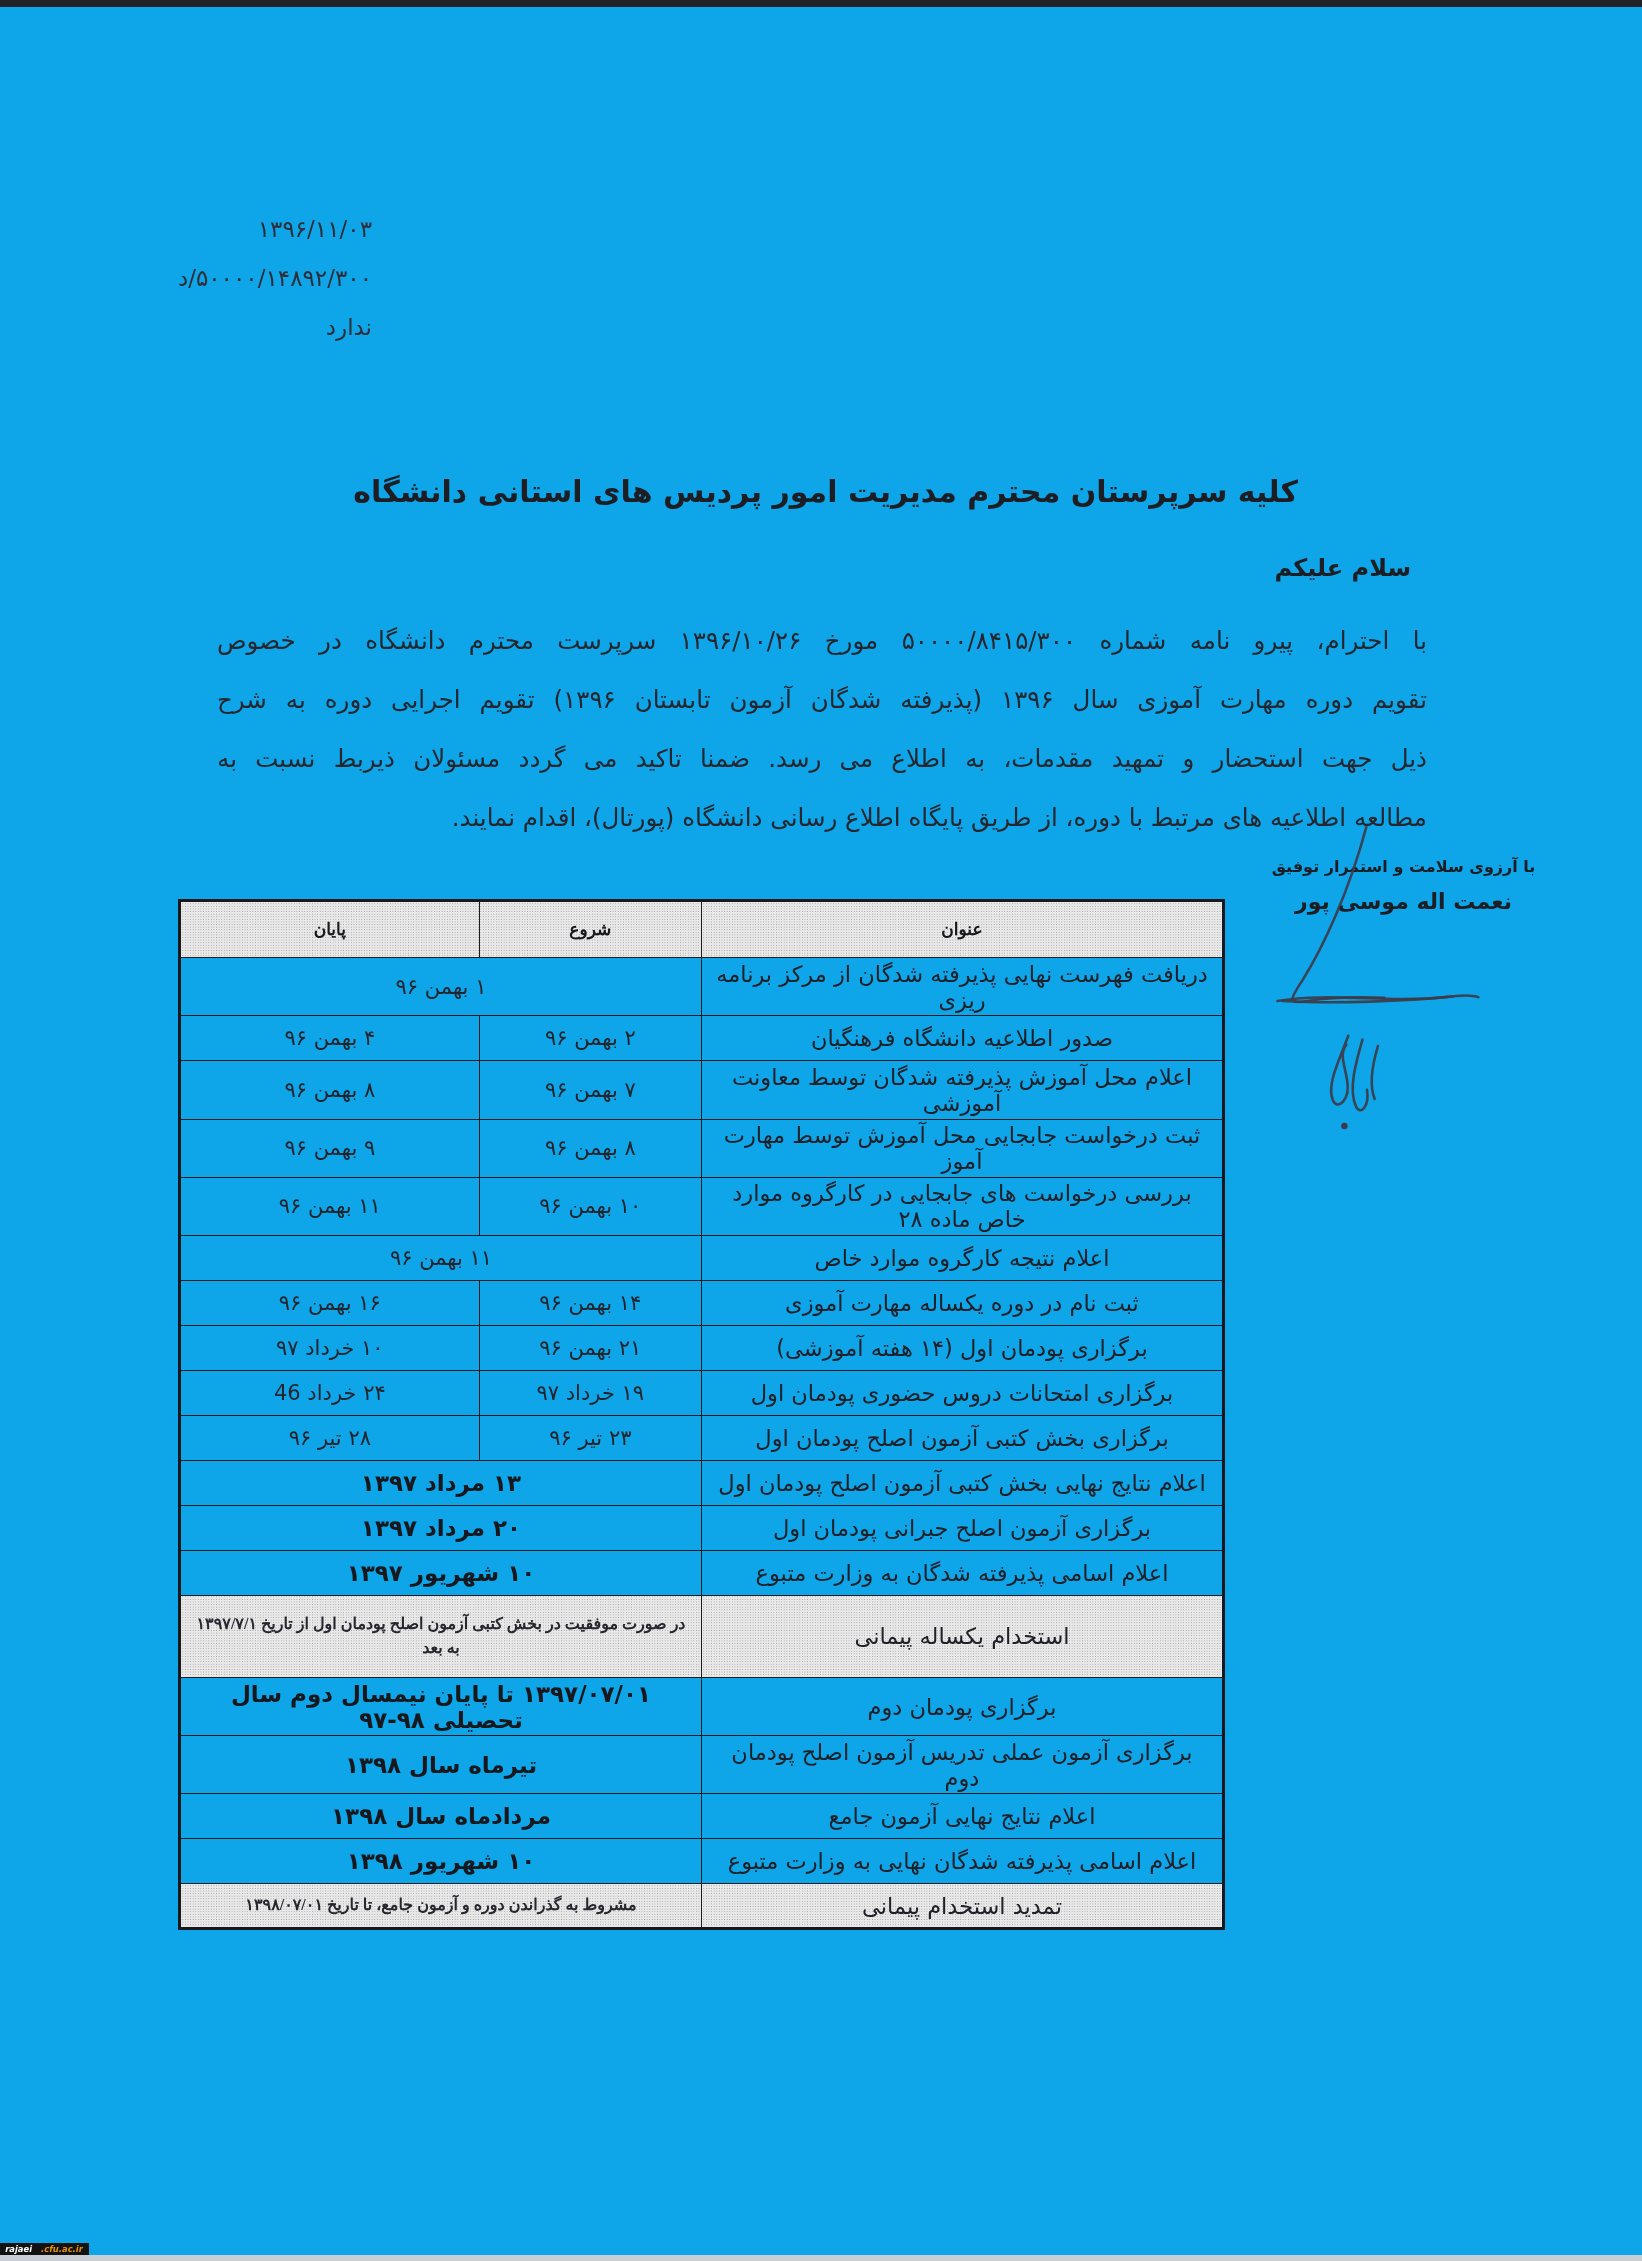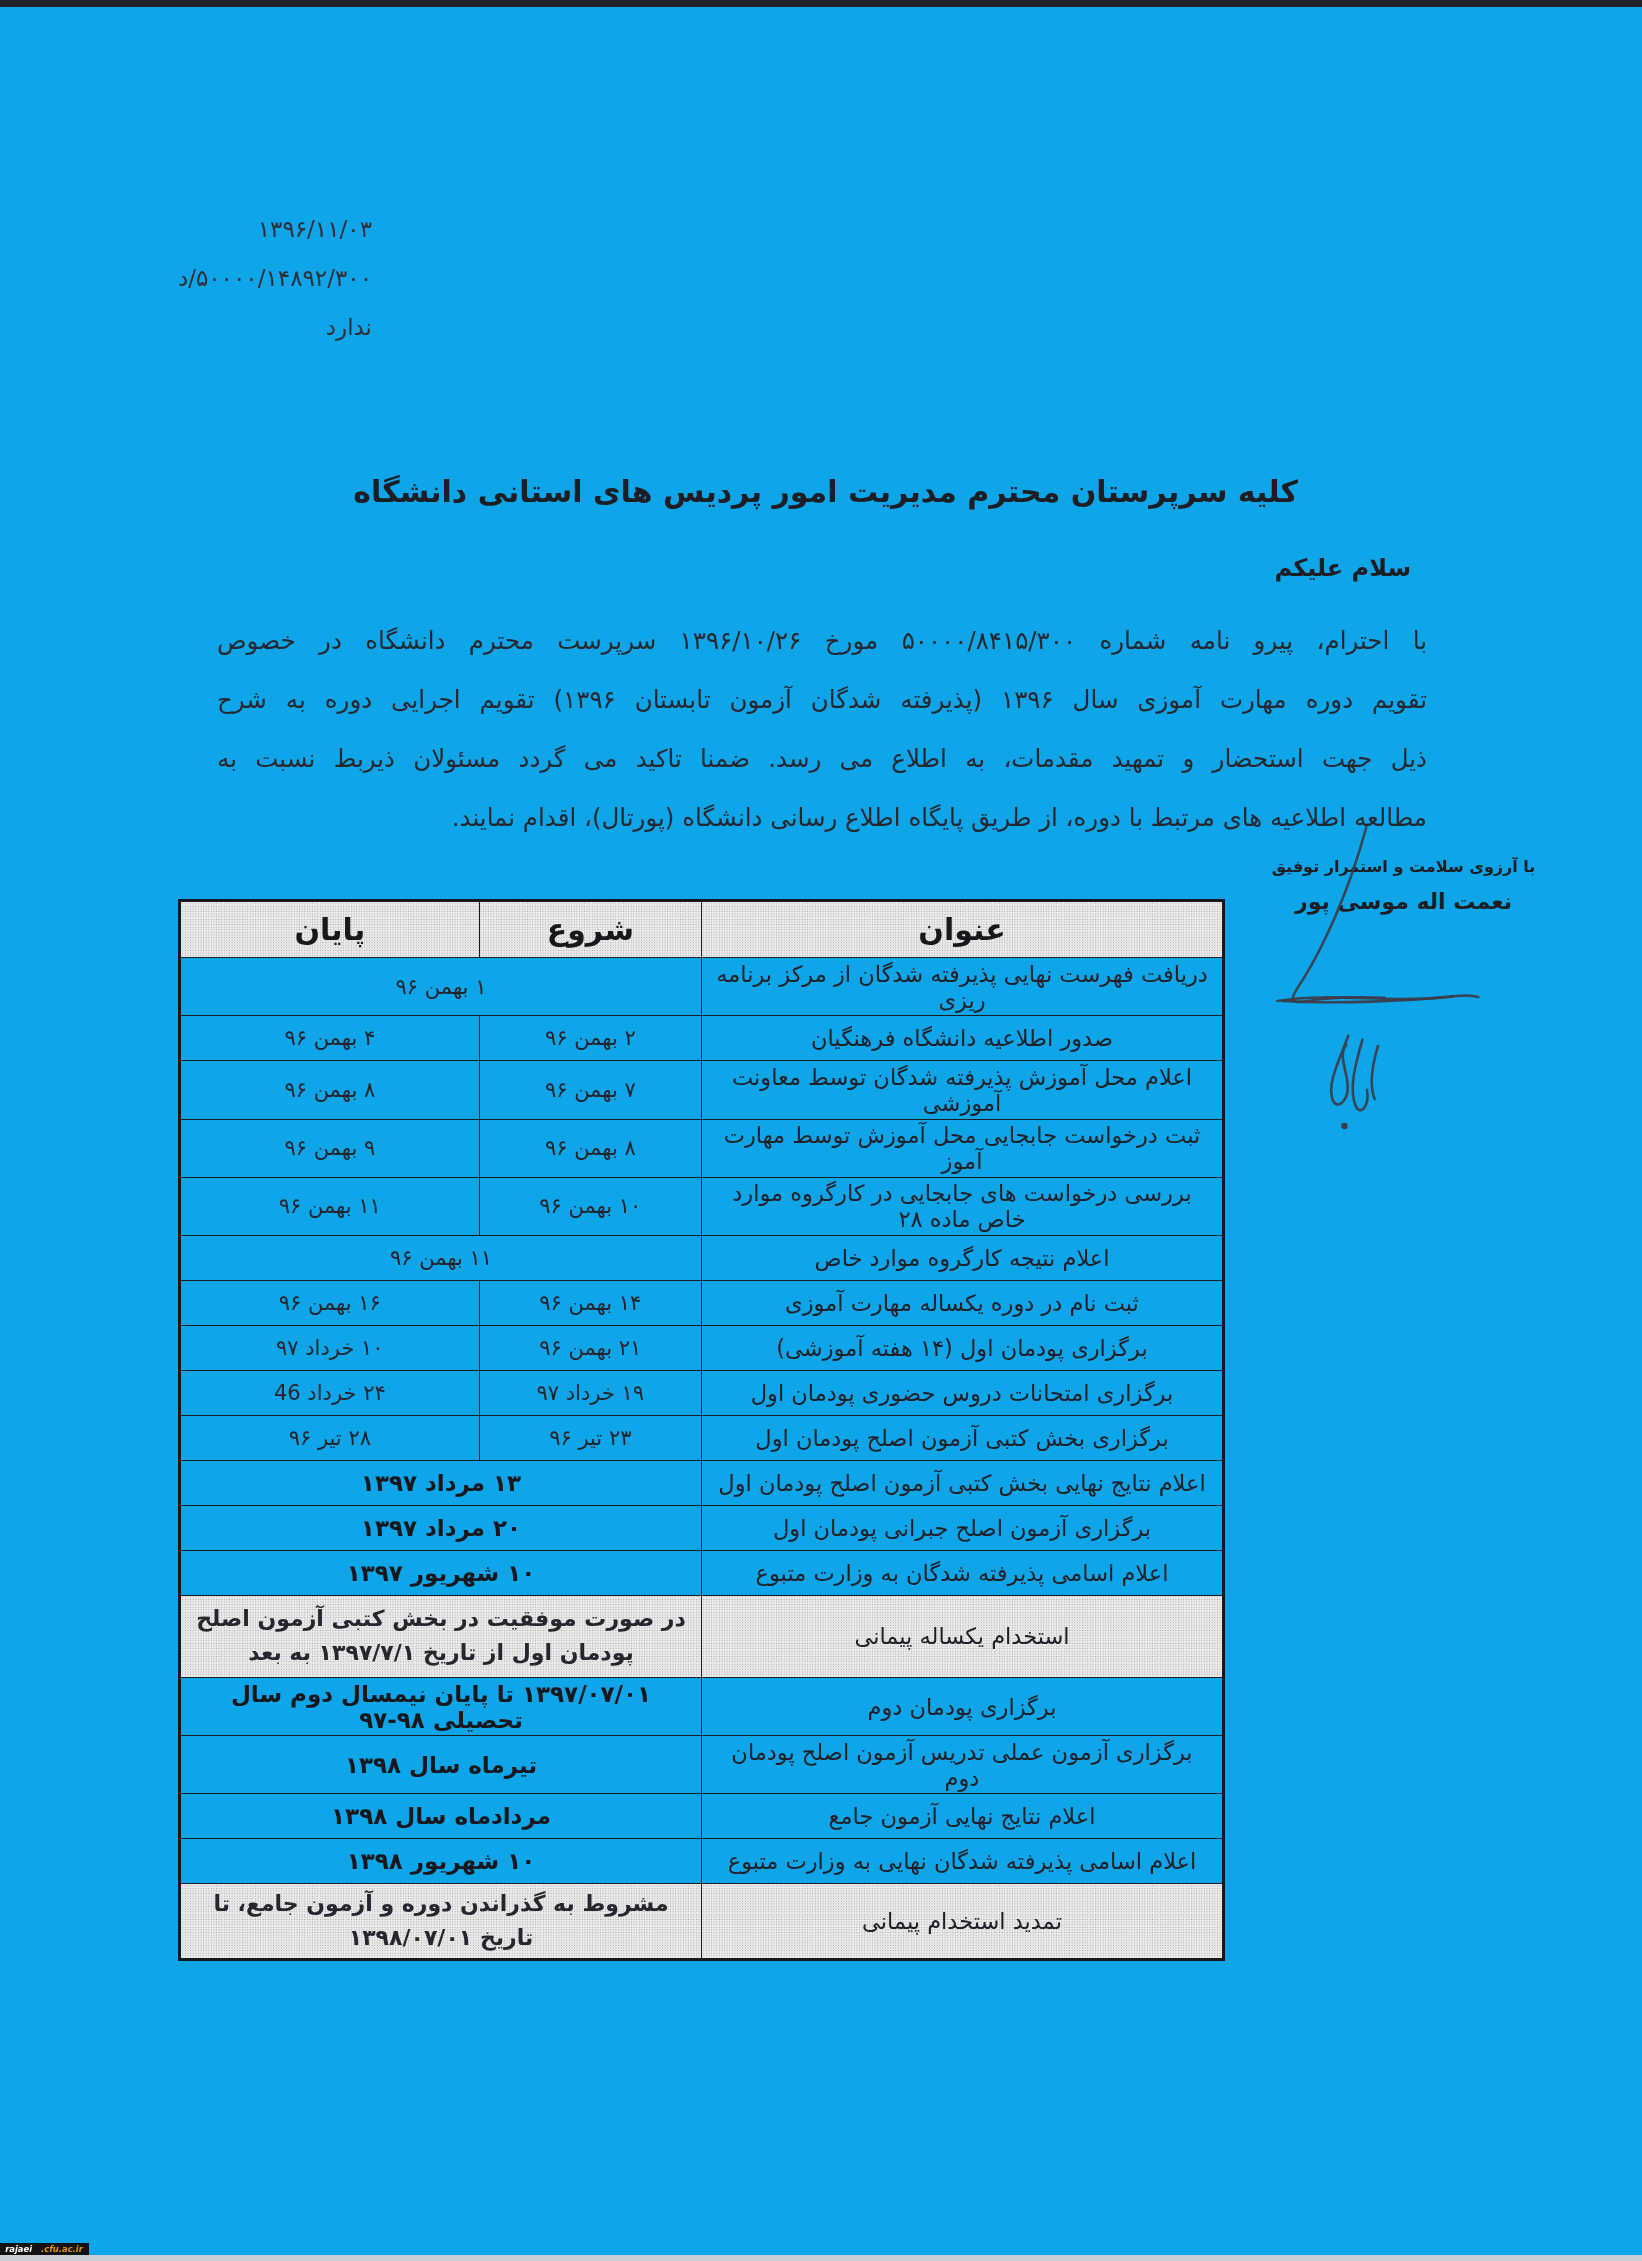--- a/index.html
+++ b/index.html
@@ -57,27 +57,27 @@
     position:absolute;top:899px;left:178px;width:1047px;
     border-collapse:collapse;direction:rtl;table-layout:fixed;
     border:3.2px solid #17171c;
   }
   .cal-table th,.cal-table td{
     border:1.9px solid #1b1b20;
     text-align:center;vertical-align:middle;
     padding:2.6px 9px;
     overflow:hidden;
   }
-  .cal-table th{height:50px;font-size:30px;font-weight:bold;color:#17171c;}
+  .cal-table th{height:50px;font-size:17px;font-weight:bold;color:#17171c;font-family:Liberation Serif, serif;}
   .cal-table tr{height:45px;}
   .cal-table tr.tall{height:82px;}
   .c-title{font-size:22.5px;color:#202028;}
   .c-date{font-size:21px;color:#24242c;}
   .c-date.bold{font-weight:bold;font-size:23px;color:#17171c;}
-  .c-note{font-size:22px;font-weight:600;line-height:1.55;color:#26262e;}
+  .c-note{font-size:16px;font-weight:600;line-height:1.55;color:#26262e;font-family:Liberation Serif, serif;}
   .hatch{
     background-color:#e9e9e9;
     background-image:radial-gradient(circle, rgba(75,75,85,0.48) 0.6px, rgba(0,0,0,0) 0.8px);
     background-size:2.6px 2.6px;
   }
 
   
   .watermark{
     position:absolute;left:0;top:2243px;
     background:#121212;color:#fff;

